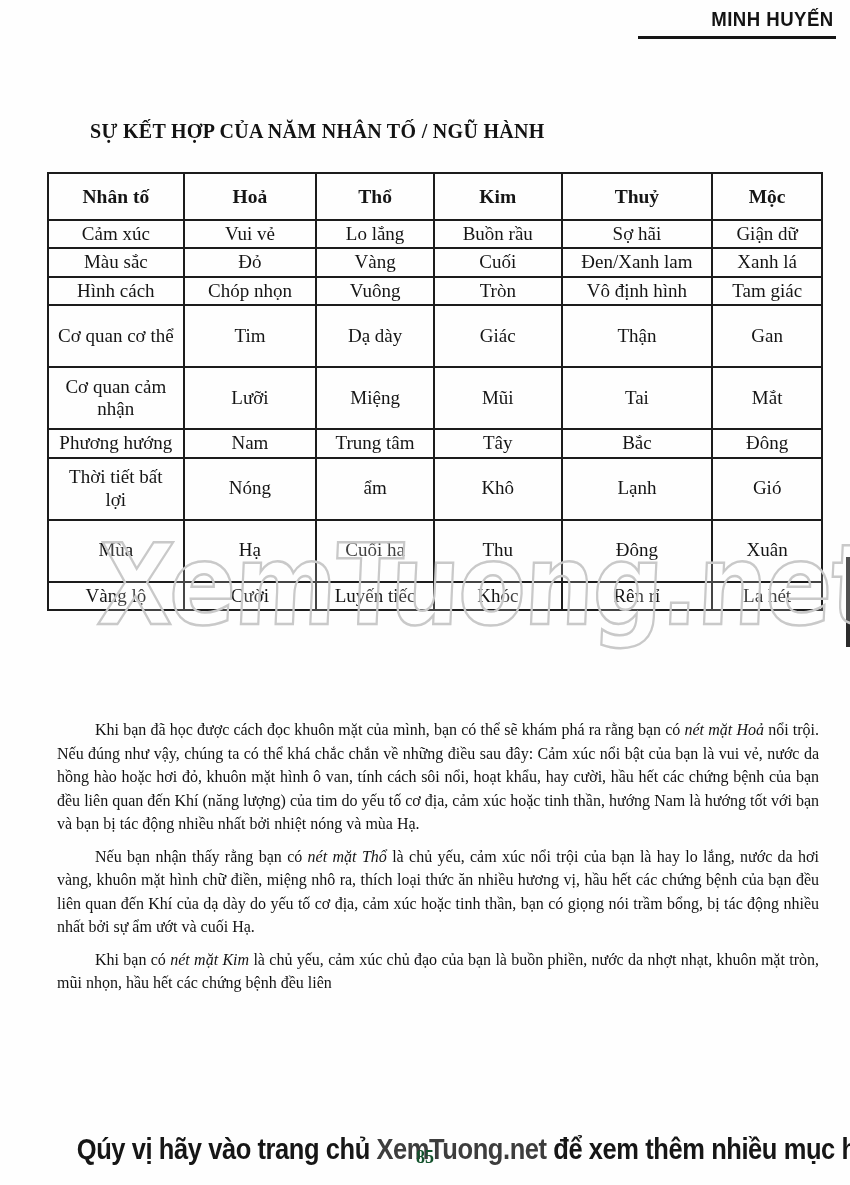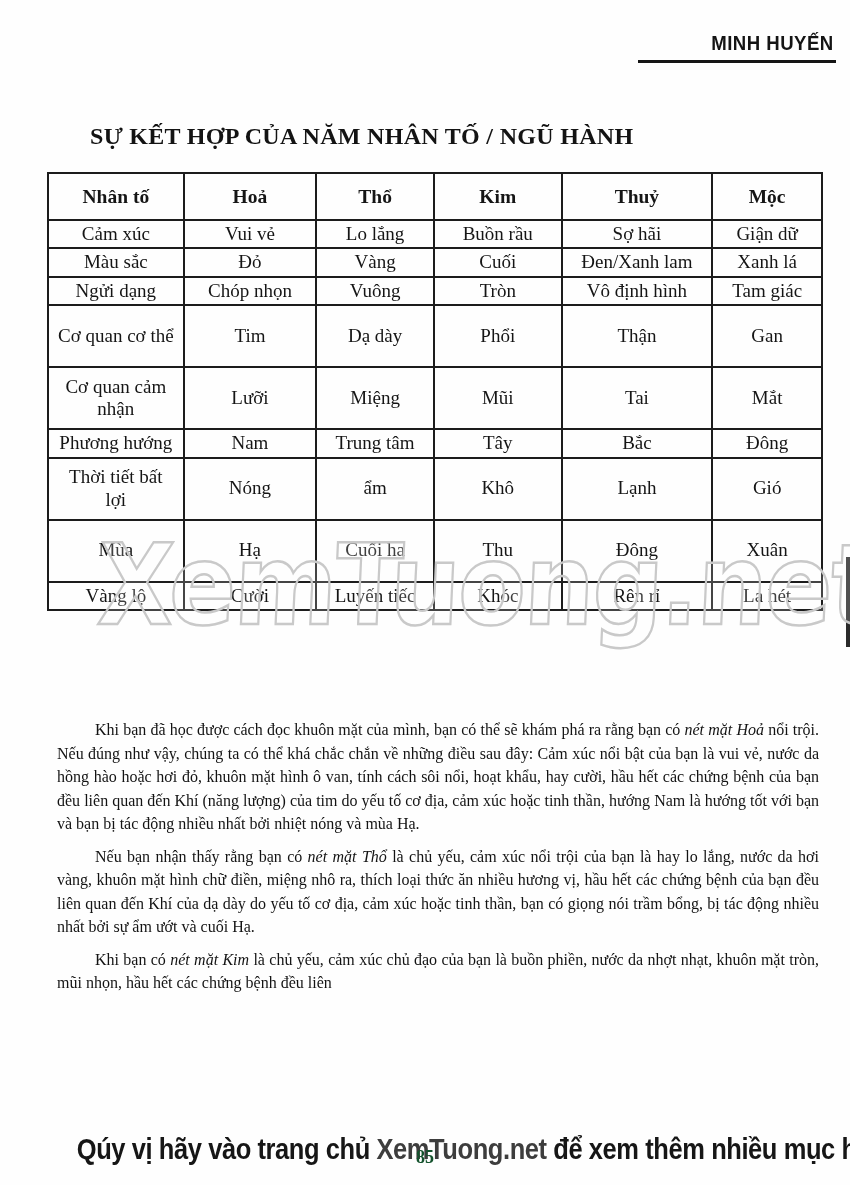--- a/index.html
+++ b/index.html
@@ -8,21 +8,21 @@
     background: #fefefe;
     position: relative;
     overflow: hidden;
     font-family: "Liberation Serif", serif;
     color: #141414;
   }
   .page { position: absolute; inset: 0; }
 
   
   .author-wrap {
-    position: absolute; top: 32px; right: 14px;
+    position: absolute; top: 8px; right: 14px;
     text-align: center;
   }
   .author-underline {
     display: inline-block;
     border-bottom: 3px solid #151515;
     padding: 0 2px 5px 64px;
   }
   .author-text {
     display: inline-block;
     font-family: "Liberation Sans", sans-serif;
@@ -31,21 +31,21 @@
     letter-spacing: 0.5px;
     transform: scaleX(0.93);
     transform-origin: right center;
     color: #141414;
   }
 
   
   .page-title {
     position: absolute; top: 107px; left: 90px;
     font-weight: 700;
-    font-size: 24px;
+    font-size: 20px;
     letter-spacing: 0.3px;
     color: #131313;
   }
 
   
   table.ft {
     position: absolute; top: 172px; left: 47px;
     width: 776px;
     border-collapse: collapse;
     background: transparent;
@@ -179,32 +179,32 @@
         </tr>
         <tr>
           <th>Màu sắc</th>
           <td>Đỏ</td>
           <td>Vàng</td>
           <td>Cuối</td>
           <td>Đen/Xanh lam</td>
           <td>Xanh lá</td>
         </tr>
         <tr>
-          <th>Ngửi dạng</th>
+          <th>Hình cách</th>
           <td>Chóp nhọn</td>
           <td>Vuông</td>
           <td>Tròn</td>
           <td>Vô định hình</td>
           <td>Tam giác</td>
         </tr>
         <tr>
           <th>Cơ quan cơ thể</th>
           <td>Tim</td>
           <td>Dạ dày</td>
-          <td>Phổi</td>
+          <td>Giác</td>
           <td>Thận</td>
           <td>Gan</td>
         </tr>
         <tr>
           <th>Cơ quan cảm nhận</th>
           <td>Lưỡi</td>
           <td>Miệng</td>
           <td>Mũi</td>
           <td>Tai</td>
           <td>Mắt</td>

